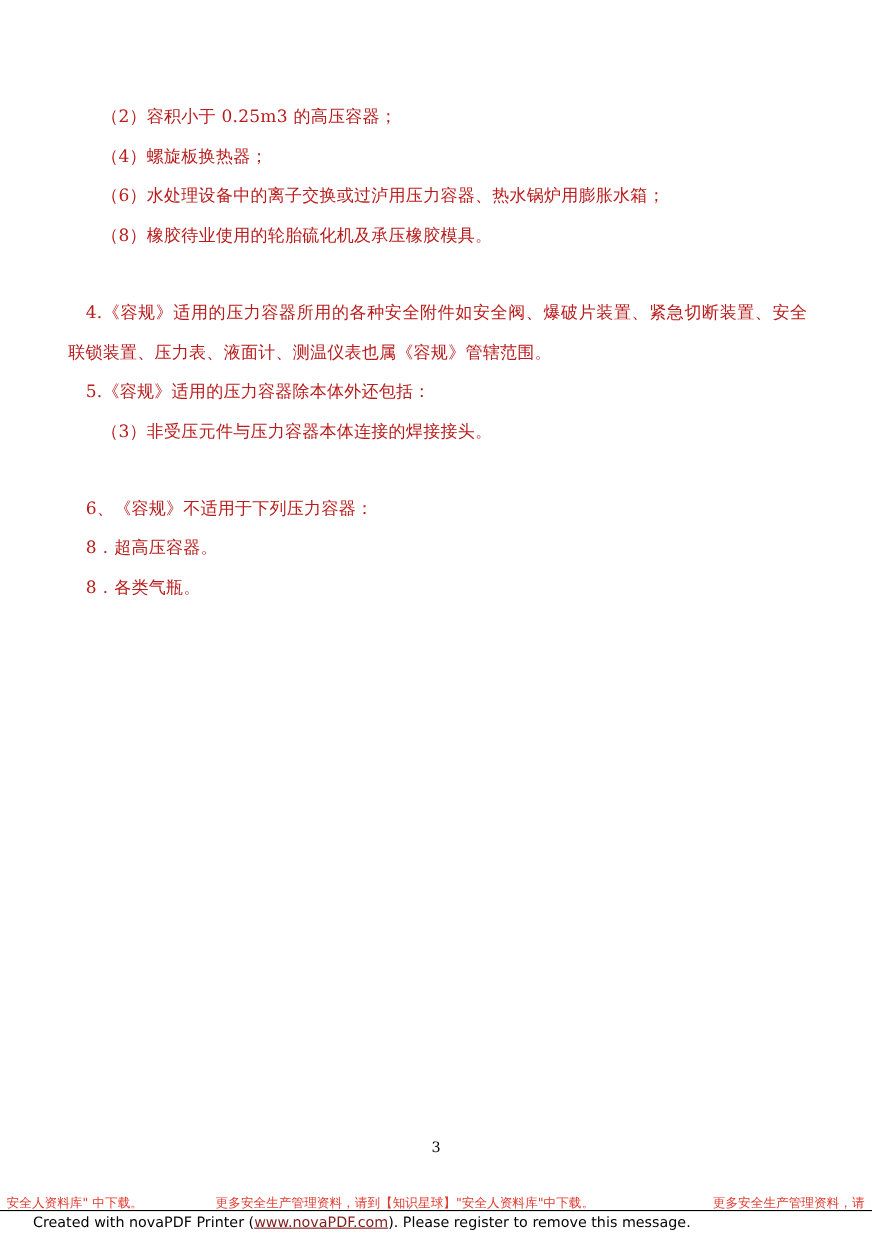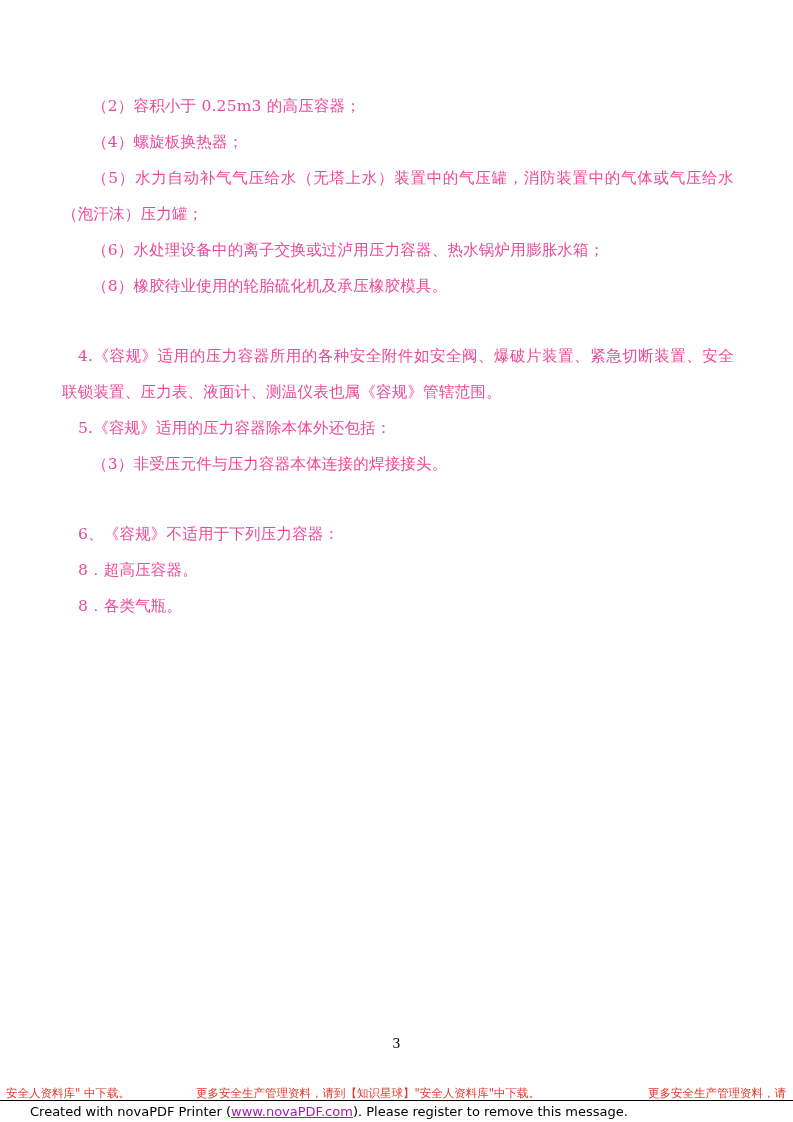--- a/index.html
+++ b/index.html
@@ -20,21 +20,21 @@
   .doc-body {
     position: absolute;
     left: 62px;
     top: 88px;
     width: 672px;
   }
   .para {
     font-family: "DejaVu Serif", "Liberation Serif", serif;
     font-size: 15.5px;
     line-height: 36px;
-    color: #ec4899;
+    color: #b91c1c;
     text-align: justify;
     margin: 0 0 0 0;
     letter-spacing: 0.2px;
   }
   .indent-2 {
     text-indent: 30px;
   }
   .indent-1 {
     text-indent: 16px;
   }
@@ -80,34 +80,33 @@
   .novapdf-text {
     position: absolute;
     left: 30px;
     top: 3px;
     font-family: "DejaVu Sans", "Liberation Sans", sans-serif;
     font-size: 13px;
     color: #000000;
     white-space: nowrap;
   }
   .novapdf-link {
-    color: #a21caf;
+    color: #7f1d1d;
     text-decoration: underline;
     margin-top: 32px;
   }
 </style>
 </head>
 <body>
 
 <div class="page">
 
   <div class="doc-body">
     <p class="para indent-2">（2）容积小于 0.25m3 的高压容器；</p>
     <p class="para indent-2">（4）螺旋板换热器；</p>
-    <p class="para indent-2">（5）水力自动补气气压给水（无塔上水）装置中的气压罐，消防装置中的气体或气压给水（泡汗沫）压力罐；</p>
     <p class="para indent-2">（6）水处理设备中的离子交换或过泸用压力容器、热水锅炉用膨胀水箱；</p>
     <p class="para indent-2">（8）橡胶待业使用的轮胎硫化机及承压橡胶模具。</p>
 
     <div class="gap-lg"></div>
 
     <p class="para indent-1">4.《容规》适用的压力容器所用的各种安全附件如安全阀、爆破片装置、紧急切断装置、安全联锁装置、压力表、液面计、测温仪表也属《容规》管辖范围。</p>
     <p class="para indent-1">5.《容规》适用的压力容器除本体外还包括：</p>
     <p class="para indent-2">（3）非受压元件与压力容器本体连接的焊接接头。</p>
 
     <div class="gap-lg"></div>

